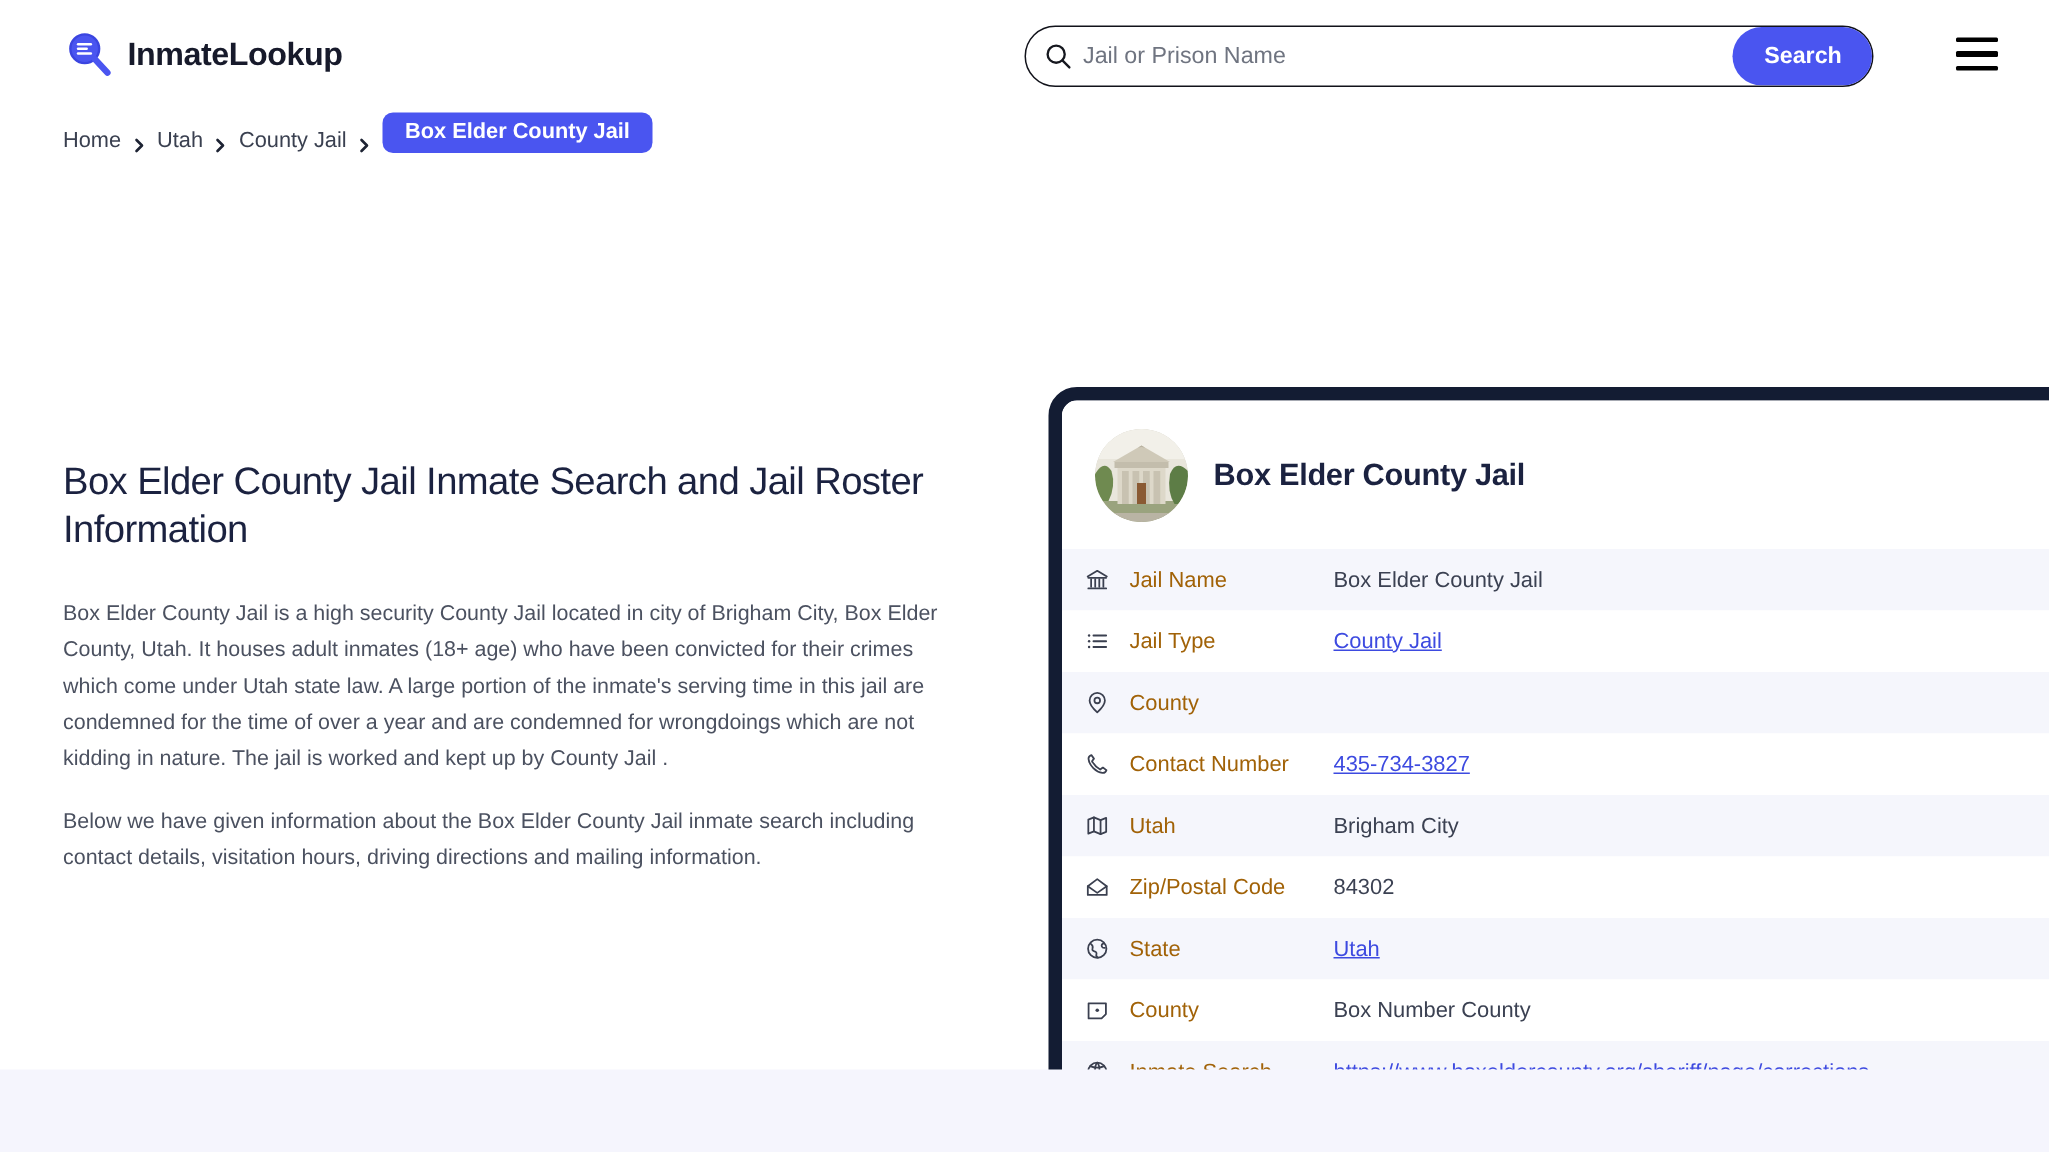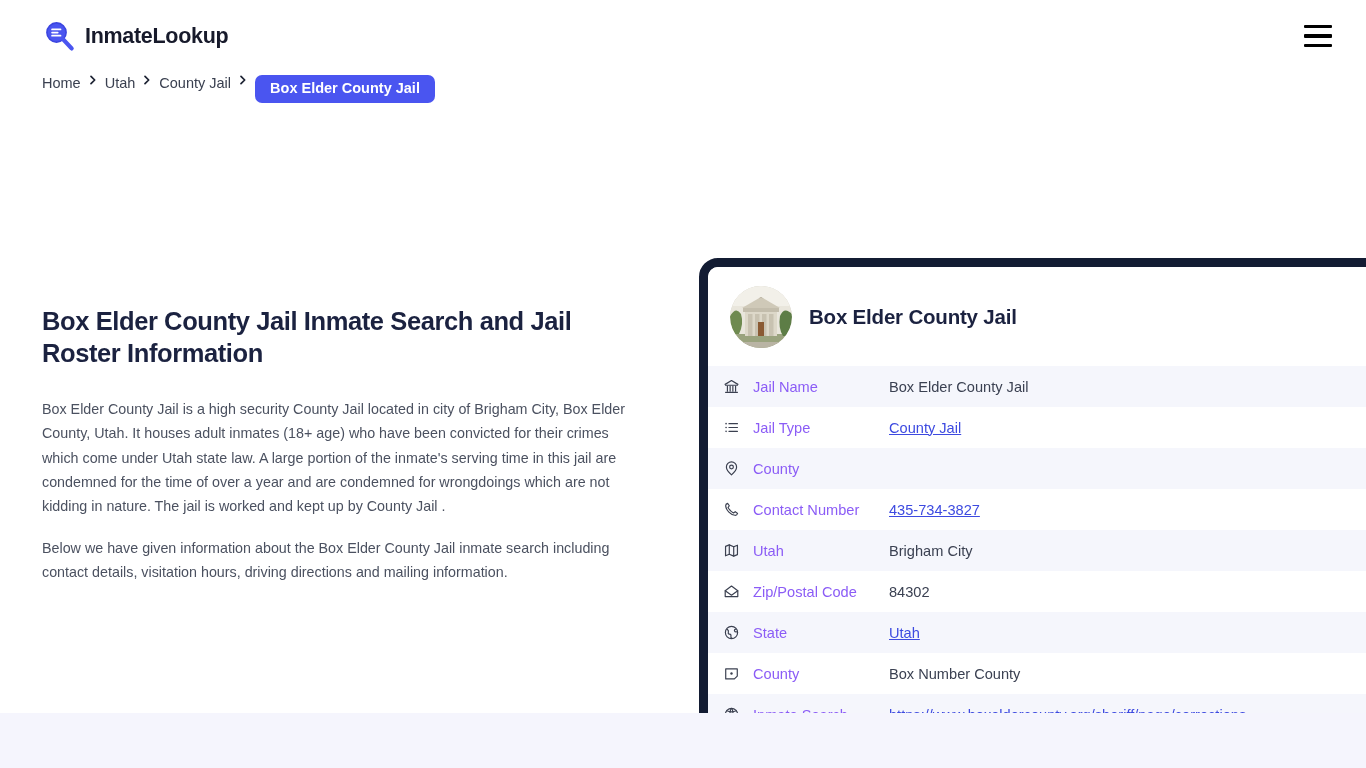--- a/index.html
+++ b/index.html
@@ -120,21 +120,21 @@
     display: block;
     height: 3.4px;
     width: 28px;
     background: #000000;
     border-radius: 1px;
   }
 
   
   .breadcrumb {
     display: flex;
-    align-items: flex-start;
+    align-items: flex-end;
     gap: 7px;
     padding: 3px 0 0 42px;
     height: 30px;
     font-size: 14.5px;
   }
   .crumb {
     color: #3a4050;
     text-decoration: none;
     white-space: nowrap;
   }
@@ -163,21 +163,21 @@
   .intro-col {
     position: absolute;
     left: 42px;
     top: 203px;
     width: 600px;
   }
 
   .page-title {
     font-size: 25.5px;
     line-height: 1.26;
-    font-weight: 700;
+    font-weight: 400;
     color: #1b2240;
     letter-spacing: -0.4px;
     margin-bottom: 28px;
   }
 
   .intro-para {
     font-size: 14.3px;
     line-height: 1.69;
     color: #4b5160;
     margin-bottom: 18px;
@@ -233,21 +233,21 @@
 
   .row-icon {
     width: 30px;
     flex: 0 0 auto;
     display: flex;
     align-items: center;
     color: #3b4050;
   }
 
   .row-label {
-    color: #8b5cf6;
+    color: #a16207;
     flex: 0 0 auto;
     padding-right: 8px;
     white-space: nowrap;
     min-width: 136px;
   }
 
   .row-value {
     color: #3b4152;
     white-space: nowrap;
   }
@@ -280,20 +280,30 @@
         <rect x="9.2" y="9.6" width="10.2" height="1.7" rx="0.85" fill="#ffffff"></rect>
         <rect x="9.2" y="12.7" width="7.4" height="1.7" rx="0.85" fill="#ffffff"></rect>
         <rect x="9.2" y="15.8" width="10.2" height="1.7" rx="0.85" fill="#ffffff"></rect>
         <circle cx="14.5" cy="13.5" r="9.6" fill="none" stroke="#3b45e0" stroke-width="1.6"></circle>
         <line x1="21.4" y1="20.6" x2="29.6" y2="29.4" stroke="#4a55f0" stroke-width="4.3" stroke-linecap="round"></line>
       </svg>
     </span>
     <span class="brand-name">InmateLookup</span>
   </a>
 
+  <div class="header-search">
+    <span class="search-icon-wrap">
+      <svg viewBox="0 0 22 22" width="19" height="19" aria-hidden="true">
+        <circle cx="9.4" cy="9.4" r="6.6" fill="none" stroke="#16181f" stroke-width="1.8"></circle>
+        <line x1="14.2" y1="14.2" x2="19.6" y2="19.6" stroke="#16181f" stroke-width="1.8" stroke-linecap="round"></line>
+      </svg>
+    </span>
+    <input class="search-input" type="text" placeholder="Jail or Prison Name" style="">
+    <button class="search-button">Search</button>
+  </div>
 
   <button class="menu-toggle">
     <span></span>
     <span></span>
     <span></span>
   </button>
 </header>
 
 <nav class="breadcrumb">
   <a class="crumb" href="#">Home</a>

